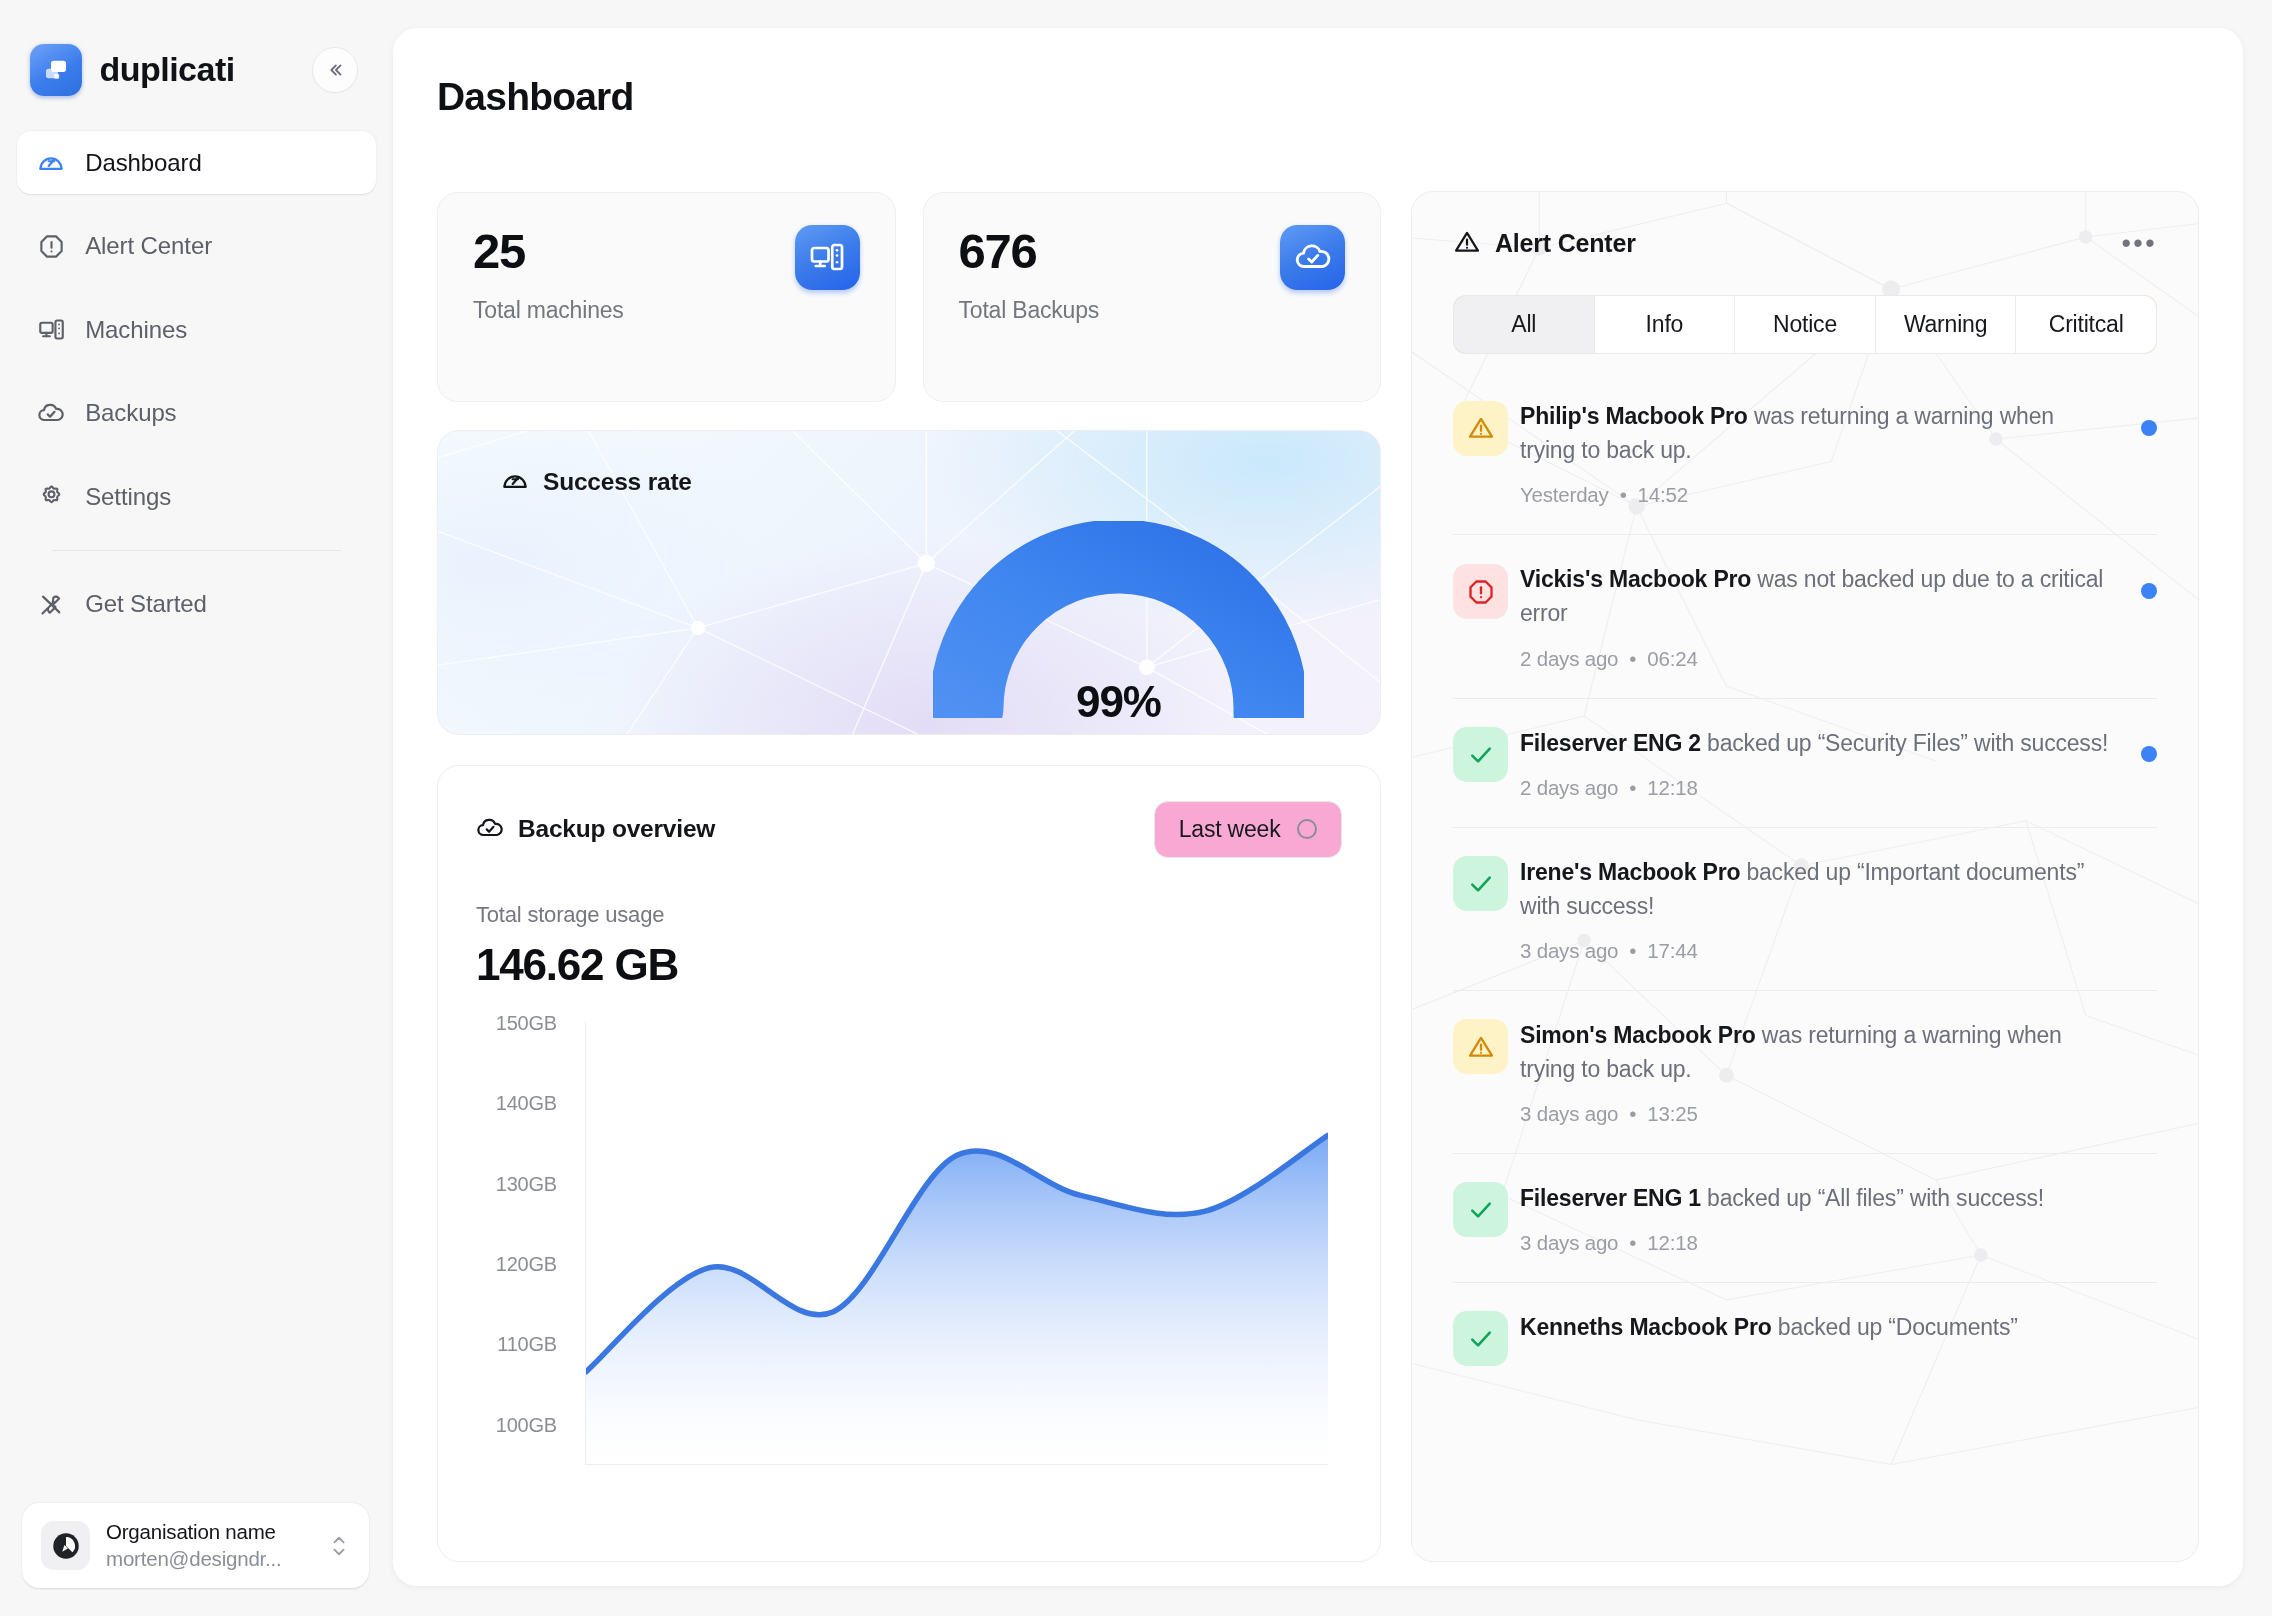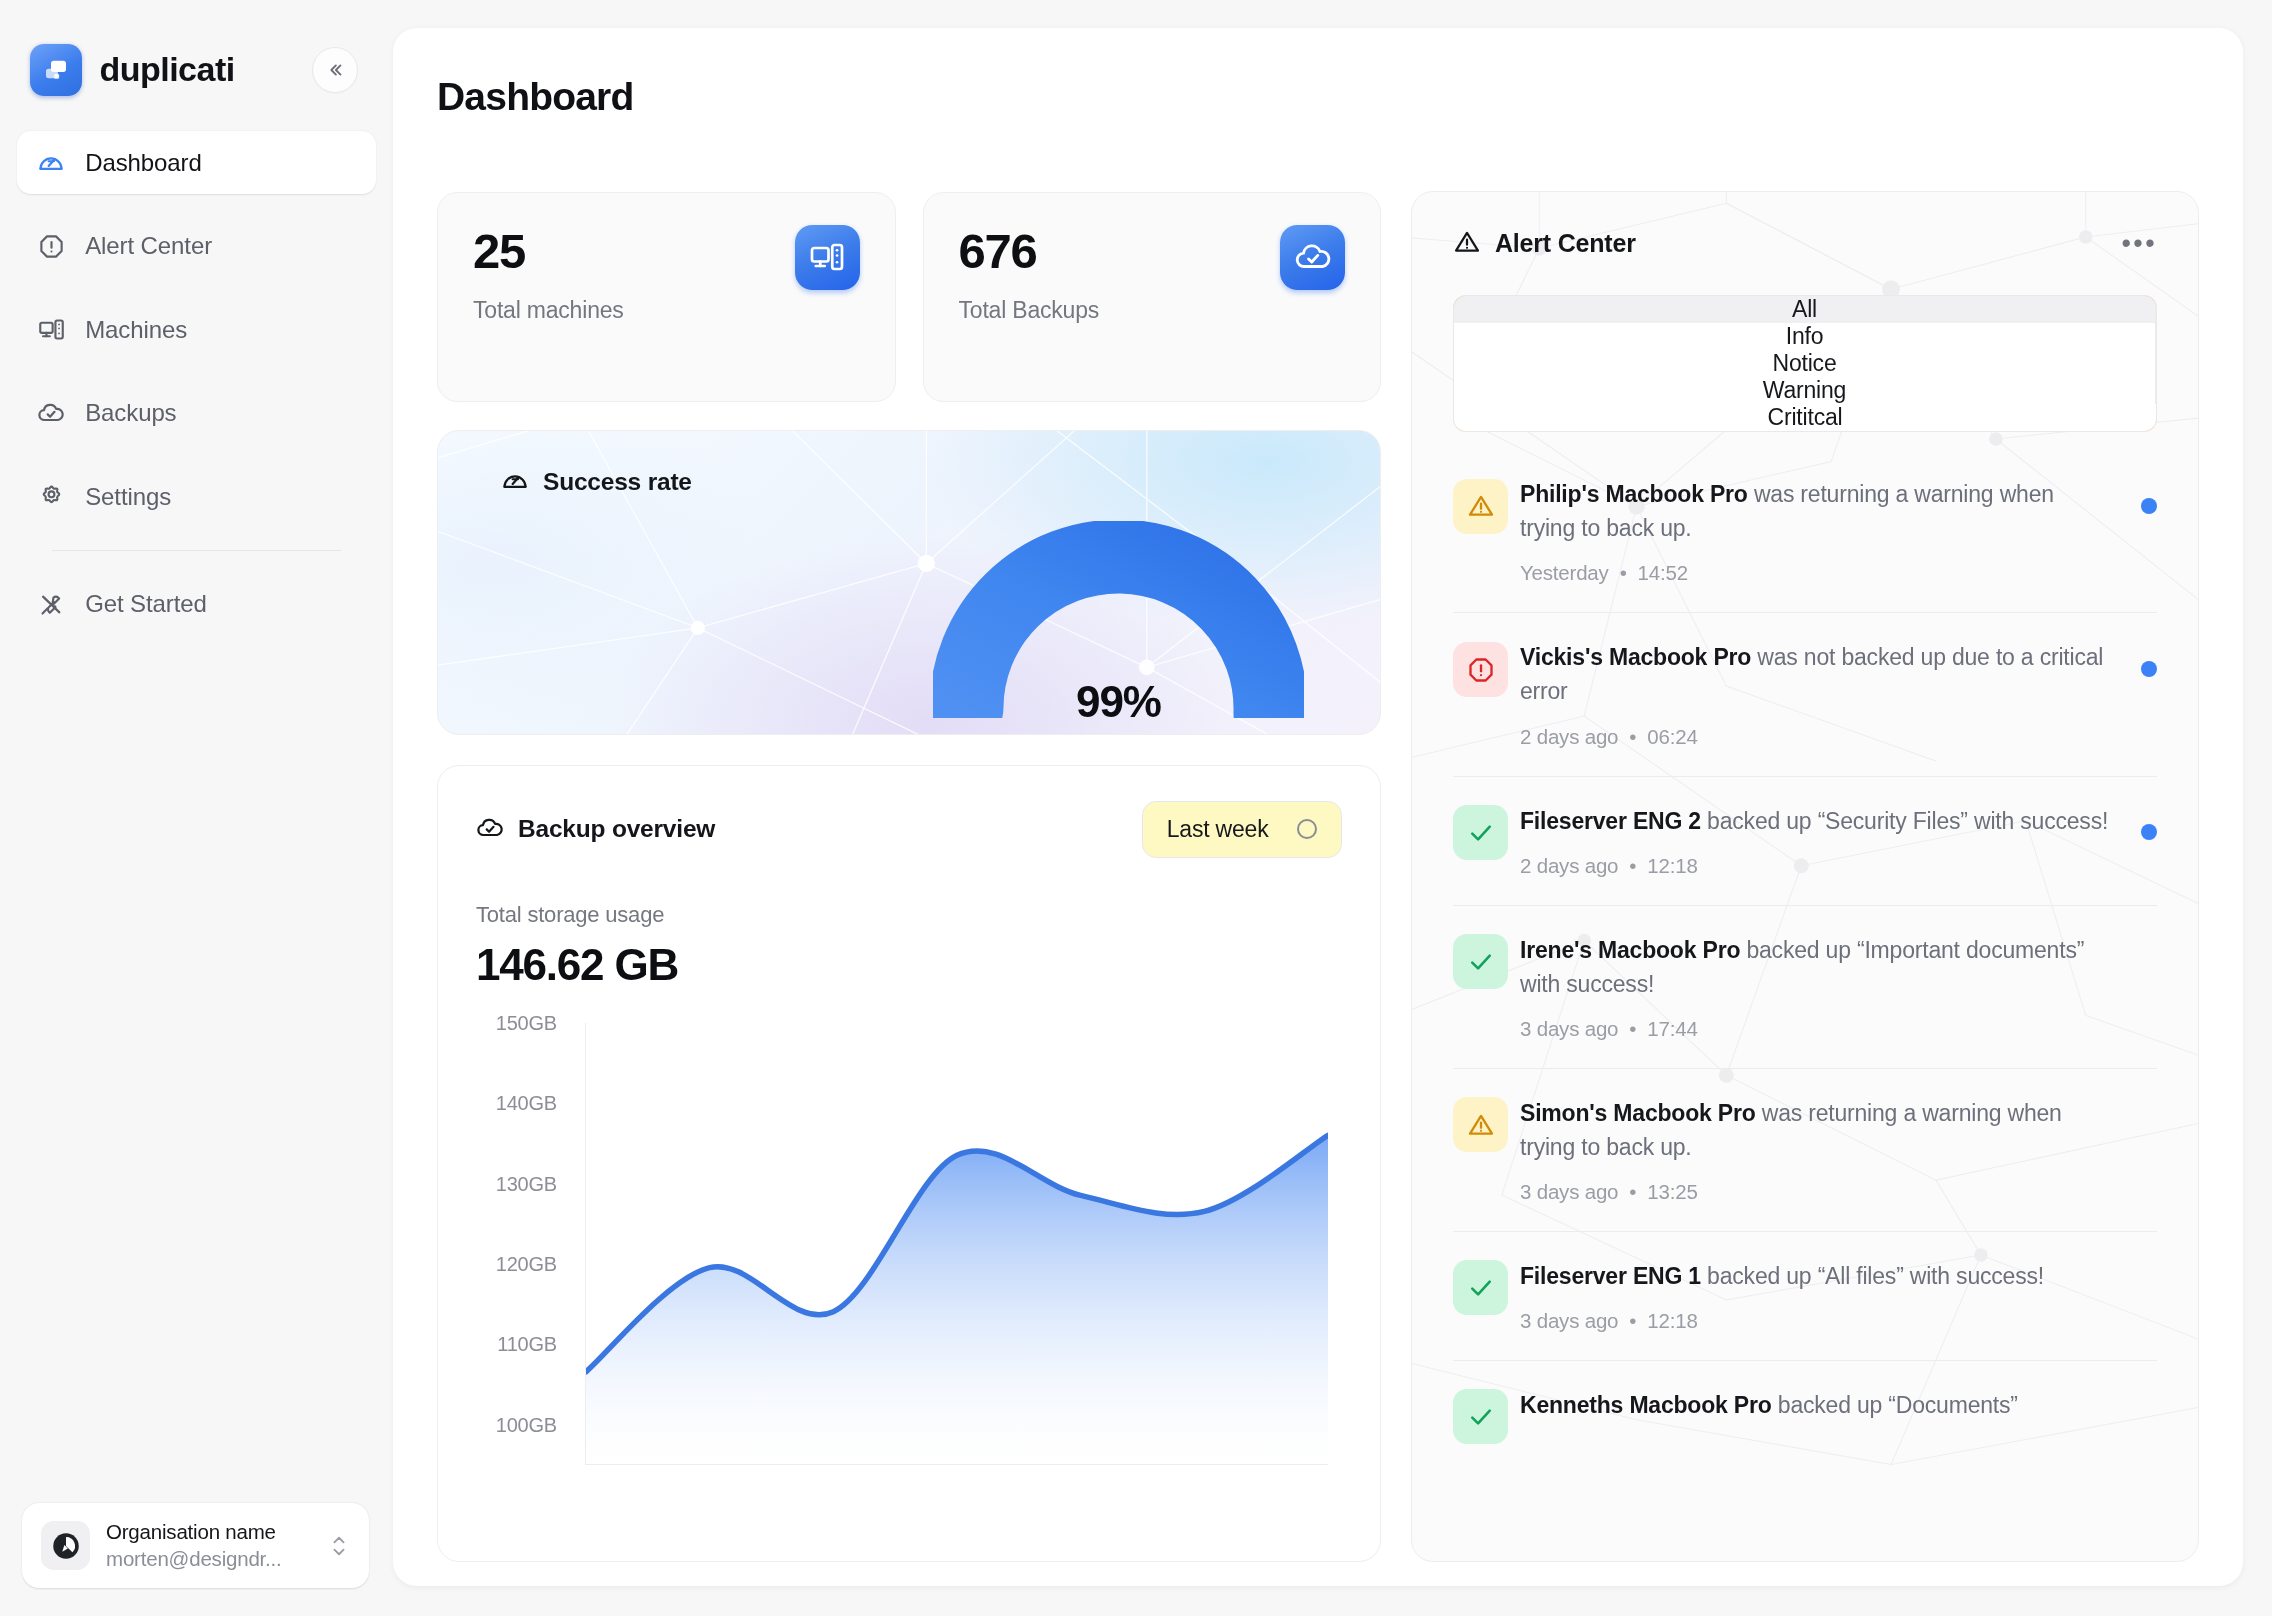--- a/index.html
+++ b/index.html
@@ -164,24 +164,24 @@
     border-radius: 22px;
     background: #fff;
     height: 797px;
     padding: 35px 38px 24px 38px;
     position: relative;
   }
   .ov-head { display: flex; align-items: center; }
   .ov-title { font-size: 24.5px; font-weight: 600; color: #14161a; letter-spacing: -0.2px; margin-left: 14px; }
   .range-btn {
     margin-left: auto;
-    display: flex; align-items: center; gap: 28px;
+    display: flex; align-items: center; gap: 16px;
     height: 57px; padding: 0 24px;
     border: 0.8px solid #e7e7ea; border-radius: 14px;
-    background: #fef9c3; color: #16181c; font-size: 23px; letter-spacing: -0.2px;
+    background: #f9a8d4; color: #16181c; font-size: 23px; letter-spacing: -0.2px;
   }
   .range-circle { width: 20.5px; height: 20.5px; border-radius: 50%; border: 2px solid #8a8d94; }
   .ov-sub { margin-top: 44px; font-size: 22px; color: #75787f; letter-spacing: -0.2px; }
   .ov-value { margin-top: 12.6px; font-size: 44px; font-weight: 700; color: #0d0e11; letter-spacing: -1.2px; }
 
   .chart-area { position: relative; margin-top: 33px; height: 505px; }
   .y-axis { position: absolute; left: 0; top: 0; width: 95px; height: 442px; }
   .y-tick {
     position: absolute; right: 14px;
     font-size: 20px; color: #8b8e95; transform: translateY(-50%); letter-spacing: -0.2px; white-space: nowrap;
@@ -206,21 +206,21 @@
     overflow: hidden;
     position: relative;
   }
   .alert-head { display: flex; align-items: center; padding: 36px 41px 0 41px; position: relative; }
   .alert-title { font-size: 25px; font-weight: 600; color: #14161a; letter-spacing: -0.2px; margin-left: 14px; }
   .dots-btn { margin-left: auto; color: #71747c; font-size: 27px; letter-spacing: 2.4px; line-height: .6; }
 
   .seg-tabs {
     margin: 36px 41px 0 41px;
     display: flex; border: 0.8px solid #e9e9ec; border-radius: 12.6px; overflow: hidden;
-    background: #fdba74; position: relative; flex-direction: column;
+    background: #fdba74; position: relative;
   }
   .seg-tab {
     flex: 1; height: 57px;
     display: flex; align-items: center; justify-content: center;
     font-size: 23px; color: #16181c; letter-spacing: -0.2px;
     border-right: 0.8px solid #ececef; background: #fff;
   }
   .seg-tab:last-child { border-right: none; }
   .seg-tab.active { background: #f0f0f2; }
 

